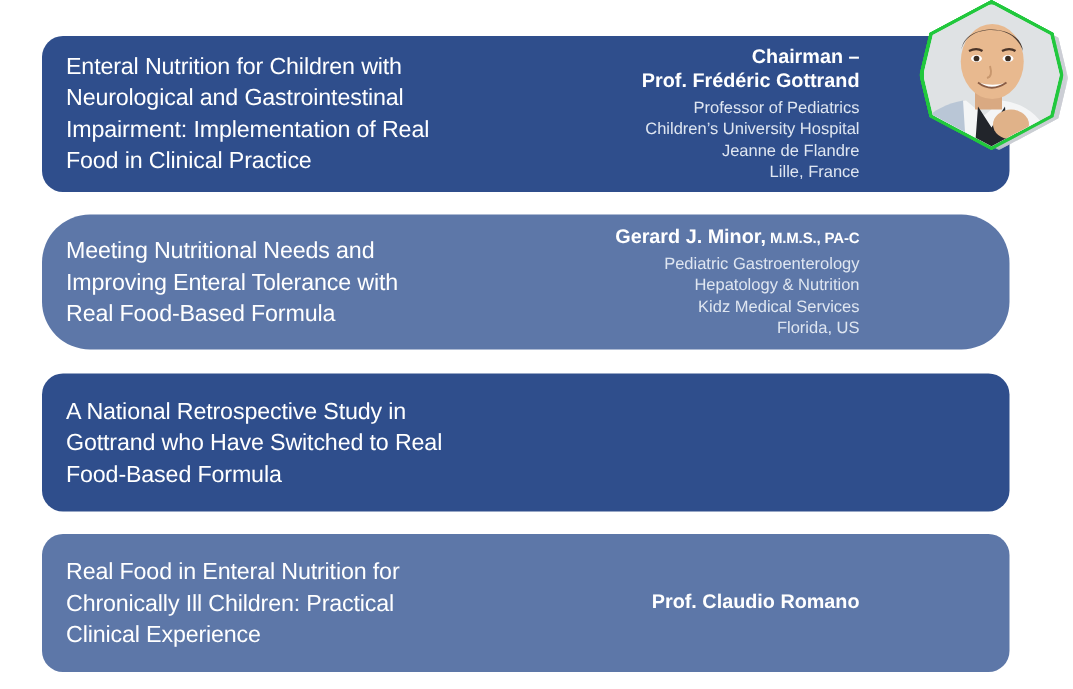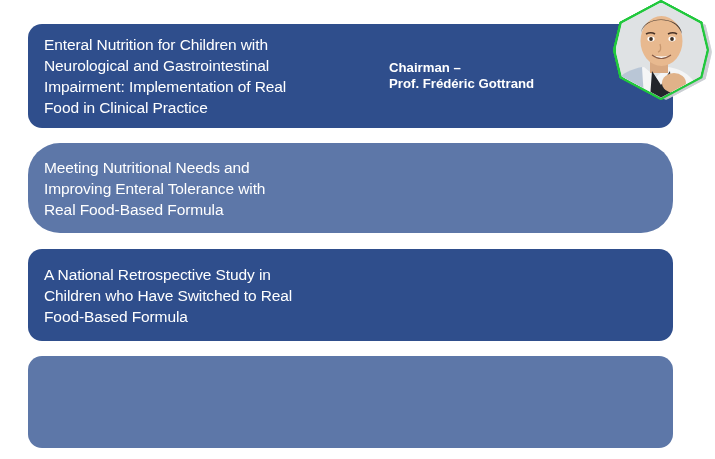--- a/index.html
+++ b/index.html
@@ -46,21 +46,21 @@
     line-height: 21px;
     font-weight: 400;
     letter-spacing: -0.1px;
     text-align: left;
     white-space: pre-line;
   }
 
   
   .speaker-block {
     flex: 1 1 auto;
-    text-align: left;
+    text-align: right;
     padding-right: 4px;
     color: #e8edf5;
   }
 
   .speaker-name {
     display: block;
     color: #ffffff;
     font-size: 13.2px;
     font-weight: 700;
     line-height: 16px;
@@ -136,20 +136,24 @@
 <div id="programme">
 
   <div class="session-card tone-dark" id="card-1">
     <div class="talk-title">Enteral Nutrition for Children with
 Neurological and Gastrointestinal
 Impairment: Implementation of Real
 Food in Clinical Practice</div>
     <div class="speaker-block">
       <span class="speaker-name"><span>Chairman –
 Prof. Frédéric Gottrand</span><span class="speaker-credentials"></span></span>
+      <span class="speaker-affiliation">Professor of Pediatrics
+Children’s University Hospital
+Jeanne de Flandre
+Lille, France</span>
     </div>
   </div>
   <div class="avatar">
     <div class="avatar-shadow"></div>
     <div class="avatar-ring"></div>
     <div class="avatar-photo">
       <svg viewBox="0 0 91 95" preserveAspectRatio="xMidYMid slice">
         <rect x="0" y="0" width="91" height="95" fill="#dfe1e3"></rect>
         <rect x="0" y="64" width="91" height="31" fill="#f2f3f4"></rect>
         <path d="M18 95 C20 74 32 68 45 68 C58 68 70 74 72 95 Z" fill="#ffffff"></path>
@@ -167,20 +171,27 @@
         <path d="M44 44 q2 8 -2 9" fill="none" stroke="#c9a383" stroke-width="1.3"></path>
         <path d="M38 57 q7 4 14 0" fill="none" stroke="#a8755f" stroke-width="1.6"></path>
       </svg>
     </div>
   </div>
 
   <div class="session-card tone-light" id="card-2">
     <div class="talk-title">Meeting Nutritional Needs and
 Improving Enteral Tolerance with
 Real Food-Based Formula</div>
+    <div class="speaker-block">
+      <span class="speaker-name"><span>Gerard J. Minor,</span><span class="speaker-credentials"> M.M.S., PA-C</span></span>
+      <span class="speaker-affiliation">Pediatric Gastroenterology
+Hepatology &amp; Nutrition
+Kidz Medical Services
+Florida, US</span>
+    </div>
   </div>
   <div class="avatar">
     <div class="avatar-shadow"></div>
     <div class="avatar-ring"></div>
     <div class="avatar-photo">
       <svg viewBox="0 0 91 95" preserveAspectRatio="xMidYMid slice">
         <rect x="0" y="0" width="91" height="95" fill="#e3e5e7"></rect>
         <path d="M14 95 C17 72 31 65 45 65 C59 65 73 72 76 95 Z" fill="#ffffff"></path>
         <path d="M37 62 h17 v11 h-17 z" fill="#6b4632"></path>
         <path d="M38 70 L45 86 L53 70 L50 95 h-10 Z" fill="#3b4a66"></path>
@@ -195,21 +206,21 @@
         <path d="M51 31 q5 -2.5 9 0" fill="none" stroke="#30211a" stroke-width="1.6"></path>
         <path d="M44 41 q2 7 -2 8" fill="none" stroke="#5d3b28" stroke-width="1.3"></path>
         <path d="M35 51 q10 8 21 0 q-10 4 -21 0 Z" fill="#ffffff"></path>
         <path d="M35 51 q10 8 21 0" fill="none" stroke="#4b3123" stroke-width="1.2"></path>
       </svg>
     </div>
   </div>
 
   <div class="session-card tone-dark" id="card-3">
     <div class="talk-title">A National Retrospective Study in
-Children who Have Switched to Real
+Gottrand who Have Switched to Real
 Food-Based Formula</div>
   </div>
   <div class="avatar">
     <div class="avatar-shadow"></div>
     <div class="avatar-ring"></div>
     <div class="avatar-photo">
       <svg viewBox="0 0 91 95" preserveAspectRatio="xMidYMid slice">
         <rect x="0" y="0" width="91" height="95" fill="#e9eaec"></rect>
         <path d="M8 95 C10 74 26 62 45 62 C64 62 80 74 82 95 Z" fill="#d9d5cf"></path>
         <path d="M18 34 C14 66 18 88 24 95 L14 95 C8 74 10 40 18 34 Z" fill="#b08a52"></path>
@@ -224,21 +235,25 @@
         <ellipse cx="56" cy="43" rx="1.9" ry="1.9" fill="#4a3a28"></ellipse>
         <path d="M30 38 q5 -2 9 0" fill="none" stroke="#6b4f2e" stroke-width="1.5"></path>
         <path d="M52 38 q5 -2 9 0" fill="none" stroke="#6b4f2e" stroke-width="1.5"></path>
         <path d="M44 48 q2 7 -2 8" fill="none" stroke="#d0ac8c" stroke-width="1.3"></path>
         <path d="M38 60 q8 5 16 0" fill="none" stroke="#b5746a" stroke-width="1.8"></path>
       </svg>
     </div>
   </div>
 
   <div class="session-card tone-light" id="card-4">
+    <div class="talk-title">Real Food in Enteral Nutrition for
+Chronically Ill Children: Practical
+Clinical Experience</div>
     <div class="speaker-block">
+      <span class="speaker-name"><span>Prof. Claudio Romano</span><span class="speaker-credentials"></span></span>
     </div>
   </div>
   <div class="avatar">
     <div class="avatar-shadow"></div>
     <div class="avatar-ring"></div>
     <div class="avatar-photo">
       <svg viewBox="0 0 91 95" preserveAspectRatio="xMidYMid slice">
         <rect x="0" y="0" width="91" height="95" fill="#dfe2e4"></rect>
         <path d="M0 95 C2 76 14 66 28 64 L40 74 L52 64 C68 66 82 76 84 95 Z" fill="#f4f5f6"></path>
         <path d="M0 78 C6 70 16 66 26 64 L28 95 L0 95 Z" fill="#b9c6d6"></path>

